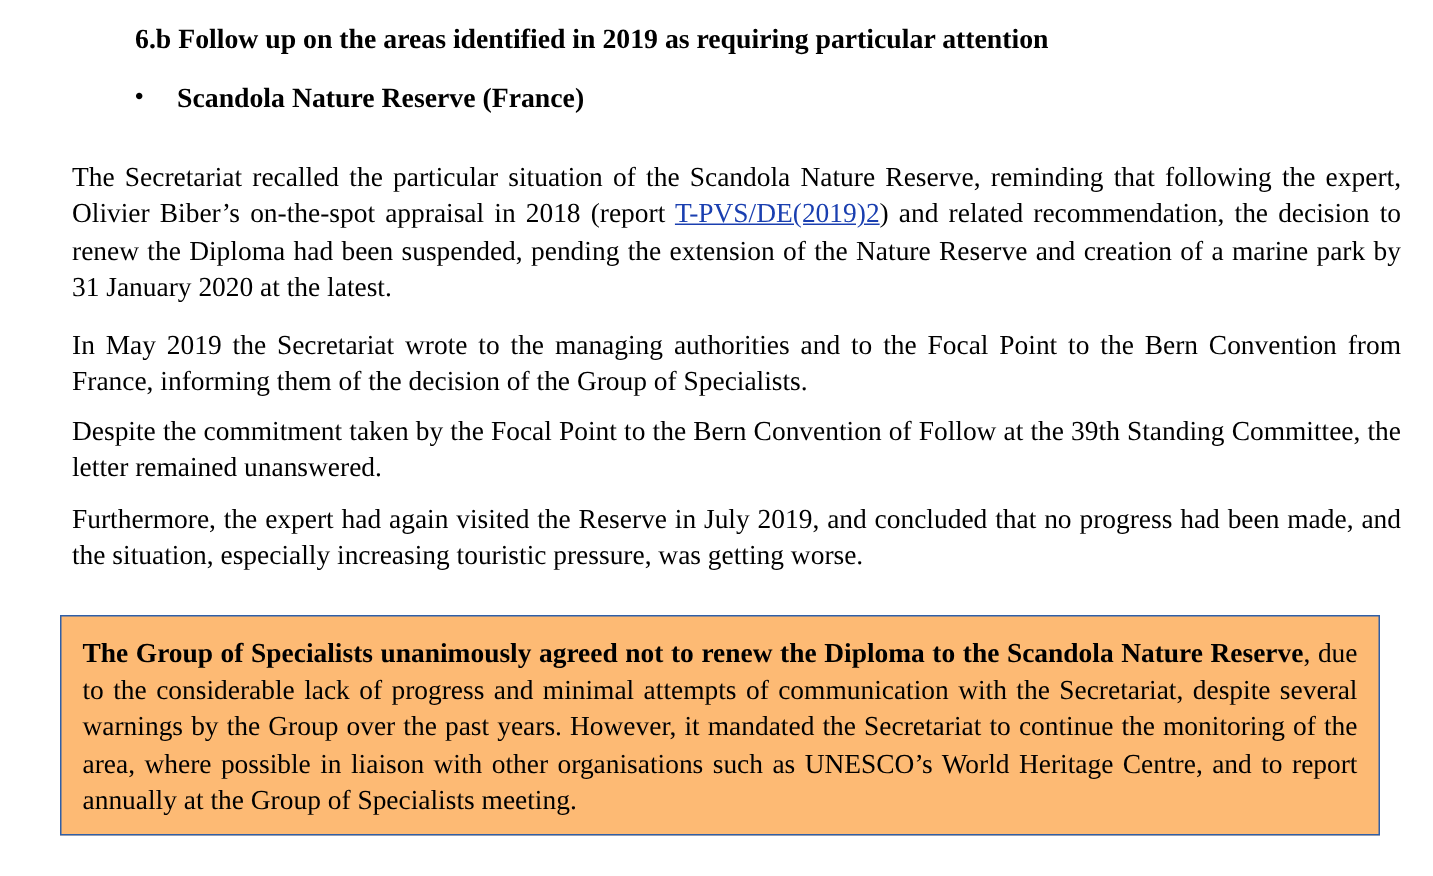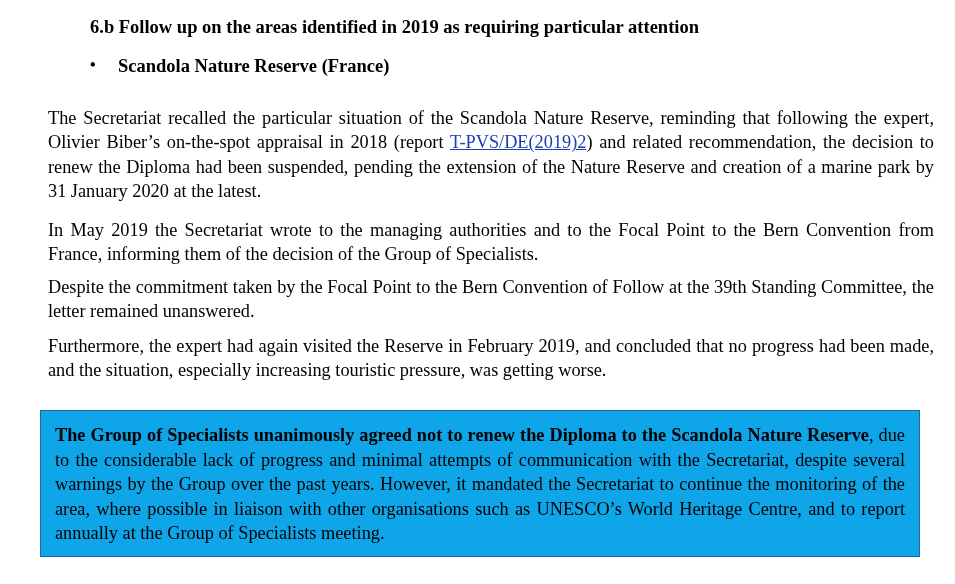--- a/index.html
+++ b/index.html
@@ -67,21 +67,21 @@
     color: #1a3fb0;
     text-decoration: underline;
   }
 
   .callout {
     position: absolute;
     left: 40px;
     top: 410px;
     width: 880px;
     box-sizing: border-box;
-    background: #0ea5e9;
+    background: #fdba74;
     border: 1.5px solid #2f5fa8;
     padding: 12px 14px 10px 14px;
     font-size: 18.3px;
     line-height: 1.34;
     text-align: justify;
   }
   .callout b {
     font-weight: bold;
   }
 </style>
@@ -96,17 +96,17 @@
     <span class="bullet-mark">•</span>
     <span class="bullet-text">Scandola Nature Reserve (France)</span>
   </div>
 
   <p class="body-block p1"><span>The Secretariat recalled the particular situation of the Scandola Nature Reserve, reminding that following the expert, Olivier Biber’s on-the-spot appraisal in 2018 (report </span><a class="doclink" href="#">T-PVS/DE(2019)2</a><span>) and related recommendation, the decision to renew the Diploma had been suspended, pending the extension of the Nature Reserve and creation of a marine park by 31 January 2020 at the latest.</span></p>
 
   <p class="body-block p2">In May 2019 the Secretariat wrote to the managing authorities and to the Focal Point to the Bern Convention from France, informing them of the decision of the Group of Specialists.</p>
 
   <p class="body-block p3">Despite the commitment taken by the Focal Point to the Bern Convention of Follow at the 39th Standing Committee, the letter remained unanswered.</p>
 
-  <p class="body-block p4">Furthermore, the expert had again visited the Reserve in February 2019, and concluded that no progress had been made, and the situation, especially increasing touristic pressure, was getting worse.</p>
+  <p class="body-block p4">Furthermore, the expert had again visited the Reserve in July 2019, and concluded that no progress had been made, and the situation, especially increasing touristic pressure, was getting worse.</p>
 
   <div class="callout"><b>The Group of Specialists unanimously agreed not to renew the Diploma to the Scandola Nature Reserve</b><span>, due to the considerable lack of progress and minimal attempts of communication with the Secretariat, despite several warnings by the Group over the past years. However, it mandated the Secretariat to continue the monitoring of the area, where possible in liaison with other organisations such as UNESCO’s World Heritage Centre, and to report annually at the Group of Specialists meeting.</span></div>
 
 </div>
 
 </body></html>

